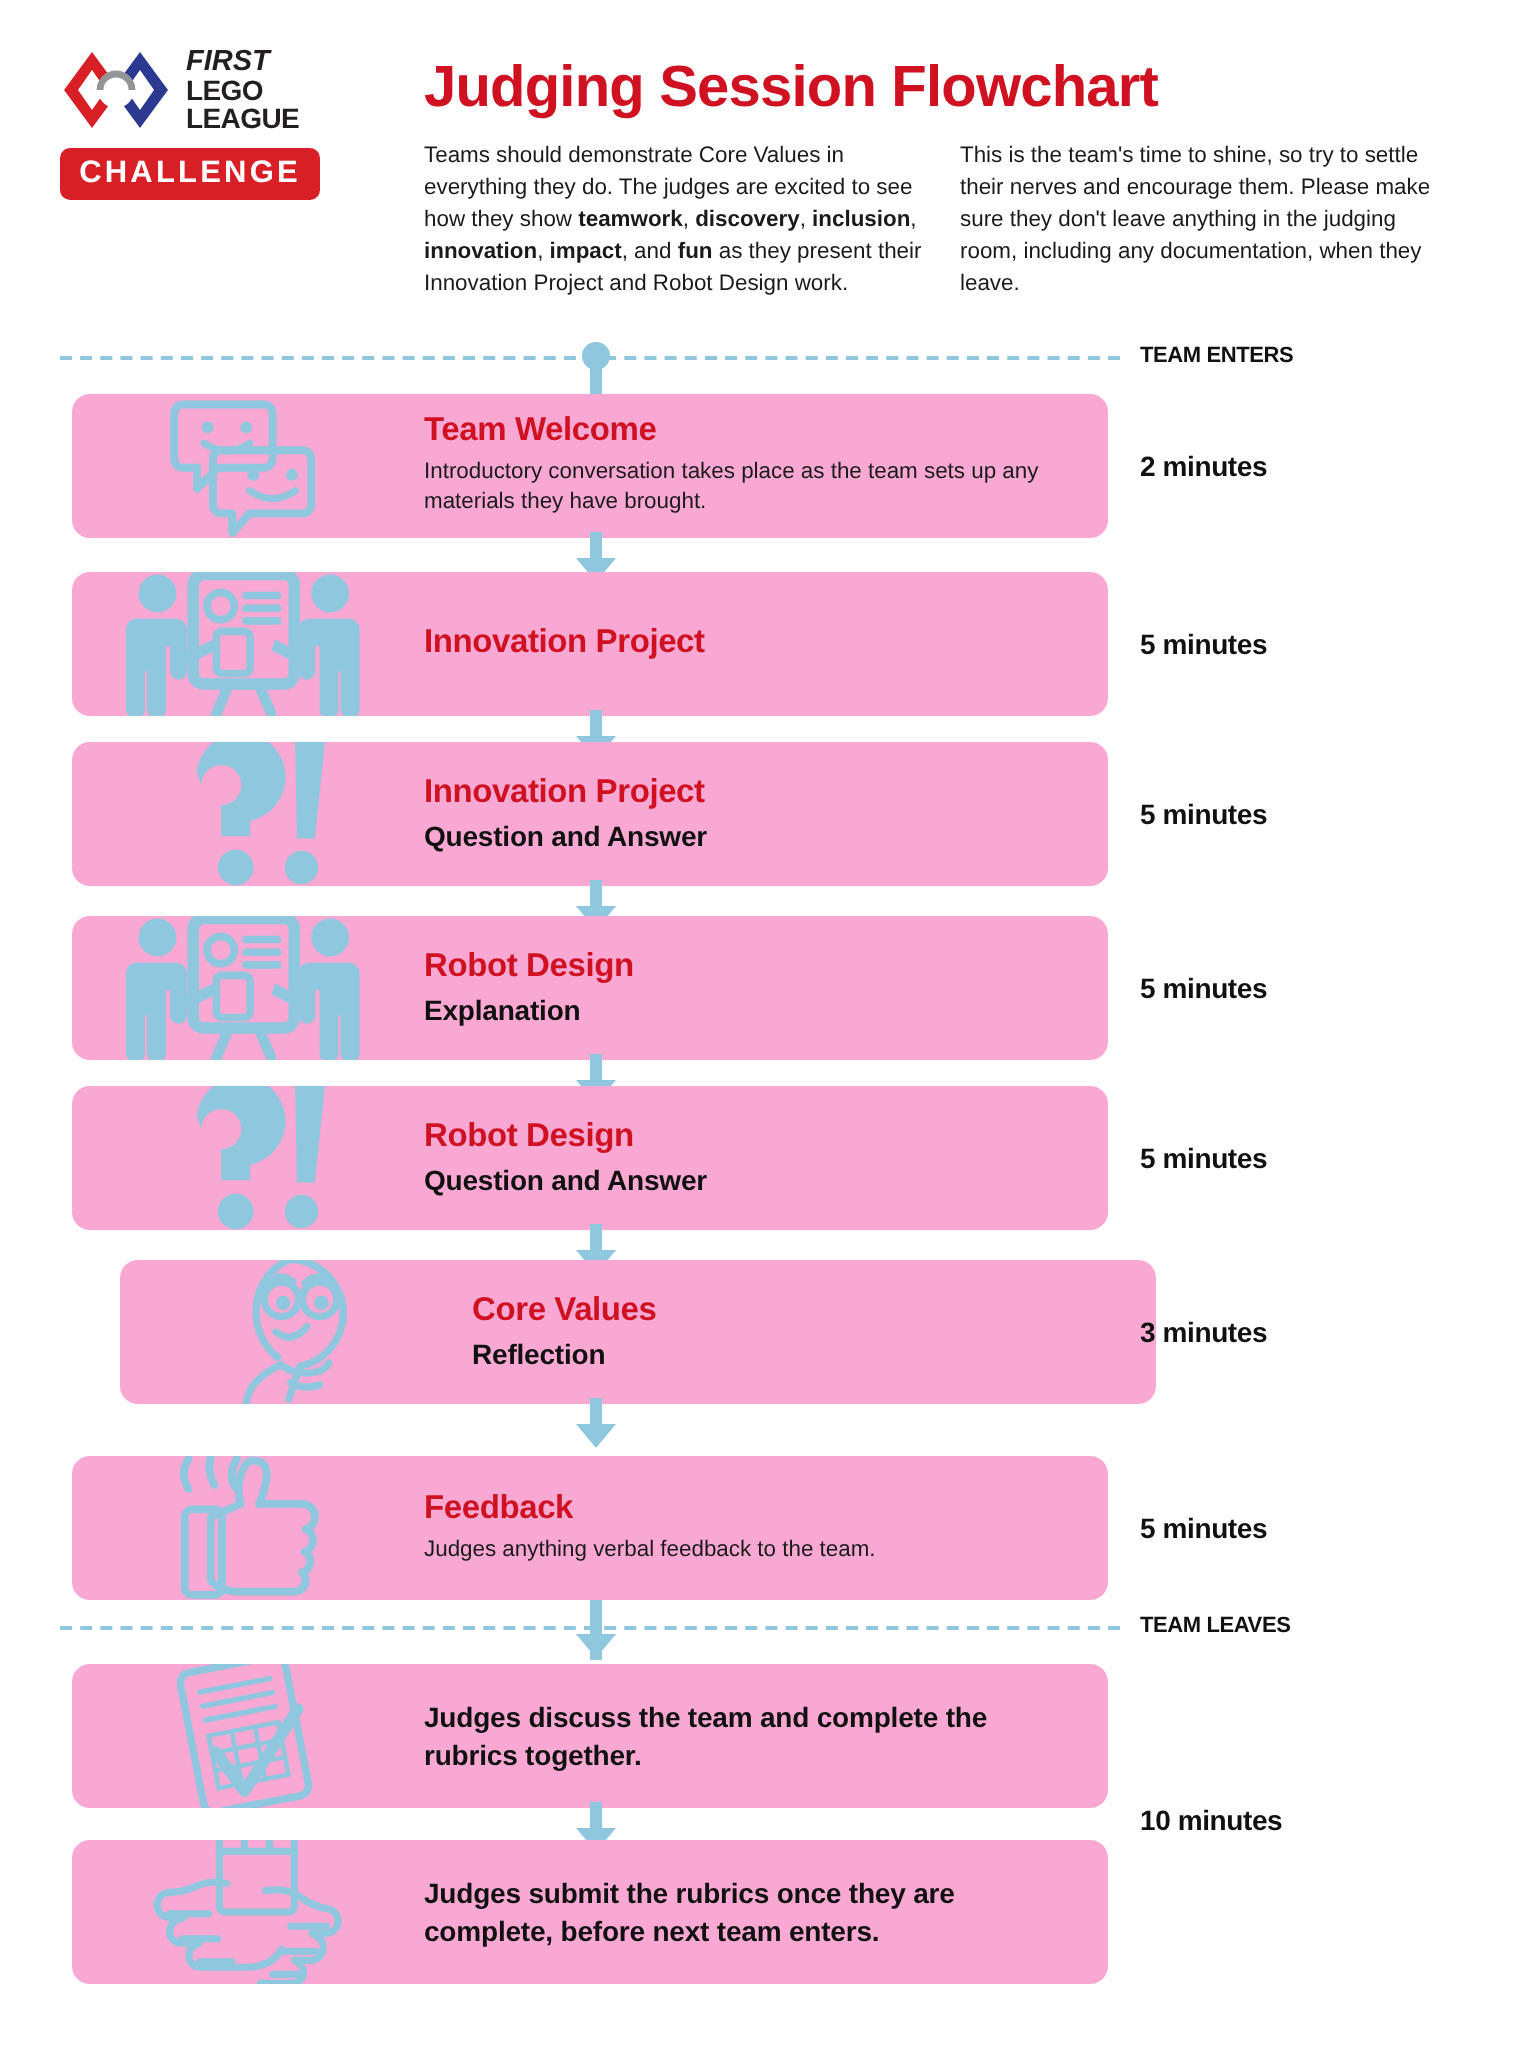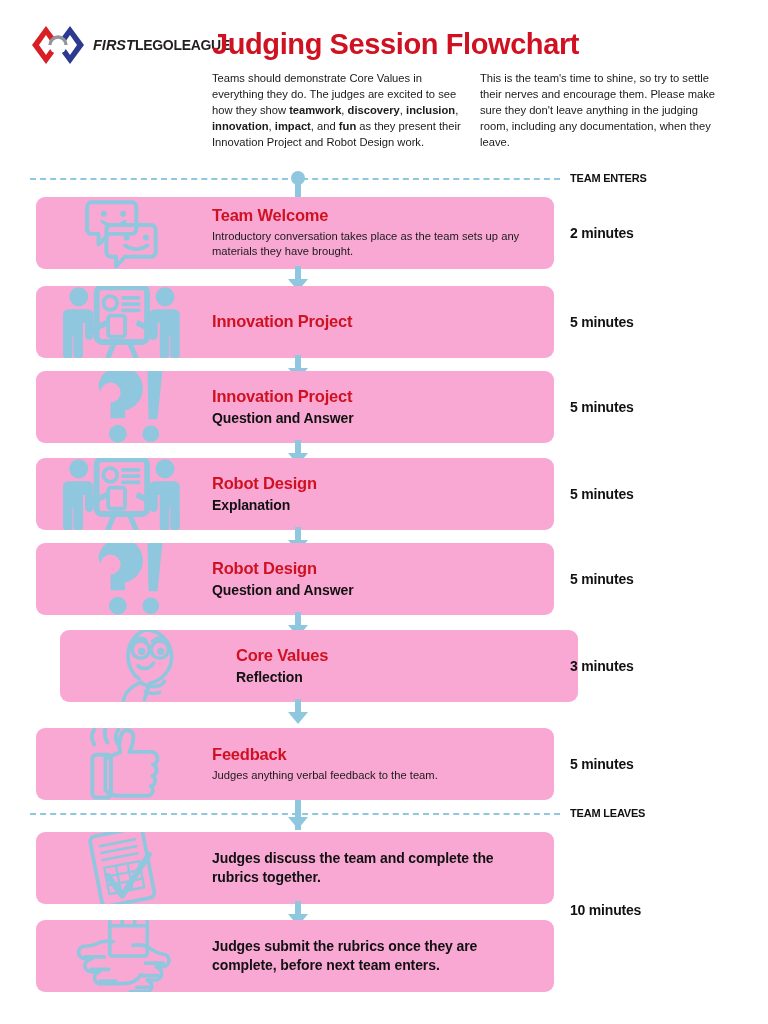--- a/index.html
+++ b/index.html
@@ -39,20 +39,21 @@
     display: flex;
     align-items: center;
     gap: 7px;
     height: 46px;
   }
 
   .logo-mark { width: 56px; height: 44px; flex: none; }
 
   .logo-words {
     display: flex;
+    flex-direction: column;
     justify-content: flex-end;
     line-height: 1.0;
   }
   .logo-words span {
     font-weight: bold;
     font-size: 14px;
     letter-spacing: -0.3px;
     color: #231f20;
   }
   .logo-words .lw-first {
@@ -232,20 +233,21 @@
           <path d="M26 22 L40 41 L54 22 L47 22 L40 32 L33 22 Z" fill="#2b3990"></path>
           <circle cx="28" cy="22" r="9" fill="#ffffff"></circle>
           <path d="M20 22 a8 8 0 0 1 16 0" fill="none" stroke="#939598" stroke-width="3.4"></path>
         </svg>
         <div class="logo-words">
           <span class="lw-first">FIRST</span>
           <span>LEGO</span>
           <span>LEAGUE</span>
         </div>
       </div>
+      <div class="challenge-badge">CHALLENGE</div>
     </div>
 
     <div class="title">Judging Session Flowchart</div>
 
     <div class="intro-col right">This is the team's time to shine, so try to settle their nerves and encourage them. Please make sure they don't leave anything in the judging room, including any documentation, when they leave.</div>
     <div class="intro-col left">Teams should demonstrate Core Values in everything they do. The judges are excited to see how they show <b>teamwork</b>, <b>discovery</b>, <b>inclusion</b>, <b>innovation</b>, <b>impact</b>, and <b>fun</b> as they present their Innovation Project and Robot Design work.</div>
   </div>
 
   <div class="flow">
       <div class="divider" style="top: 10px;"></div>

